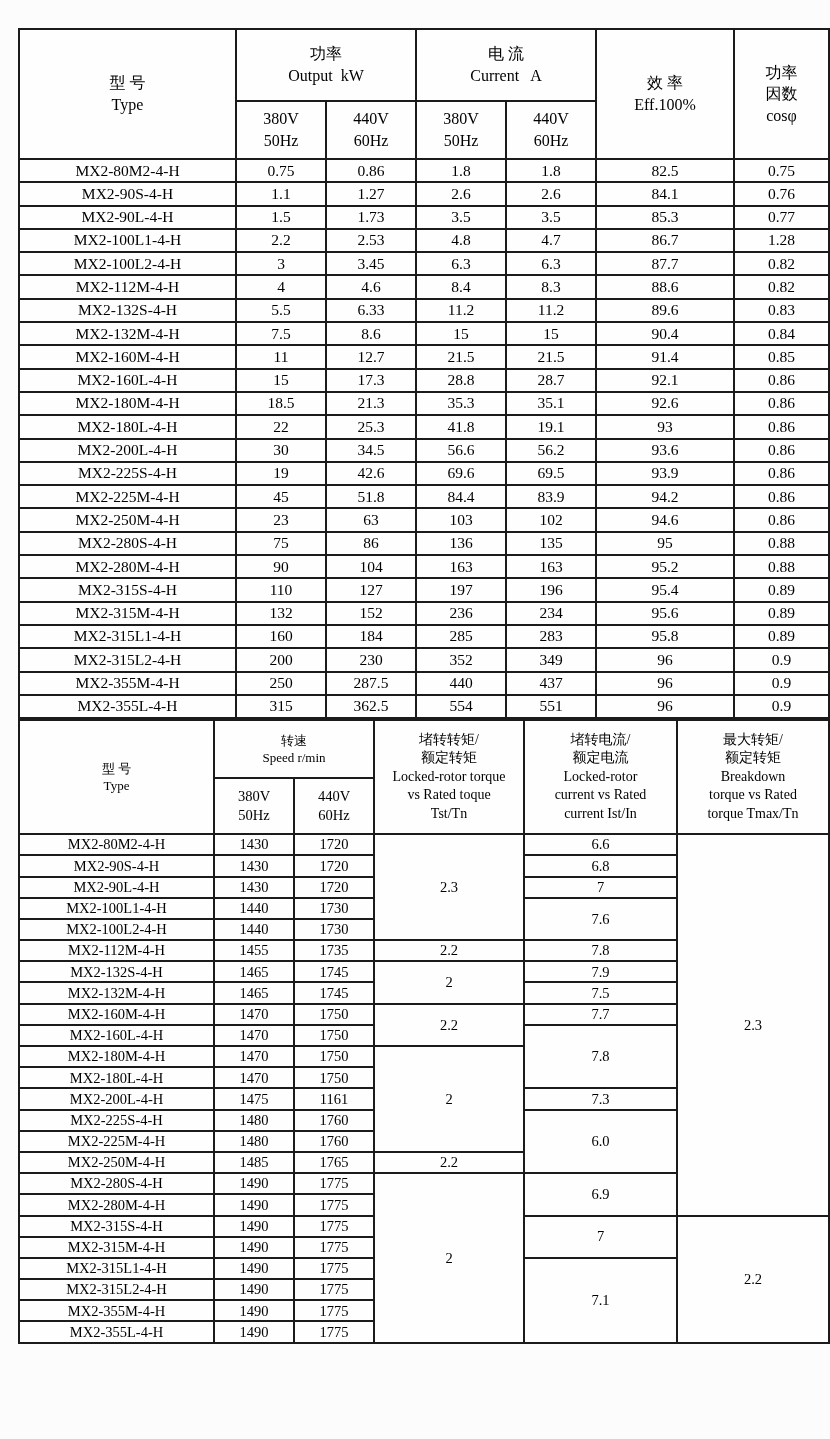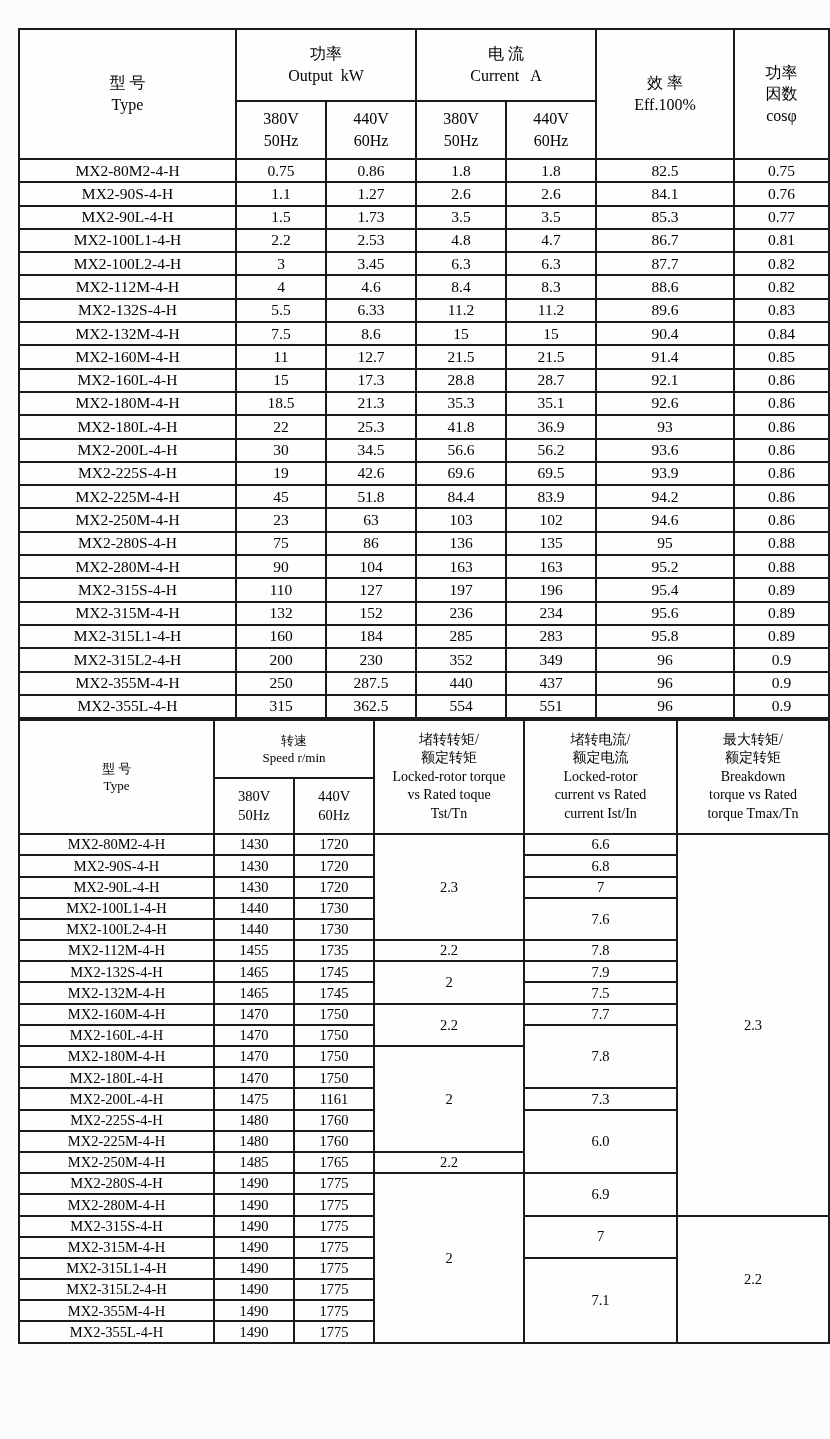--- a/index.html
+++ b/index.html
@@ -95,21 +95,21 @@
           <td>85.3</td>
           <td>0.77</td>
         </tr>
         <tr>
           <td>MX2-100L1-4-H</td>
           <td>2.2</td>
           <td>2.53</td>
           <td>4.8</td>
           <td>4.7</td>
           <td>86.7</td>
-          <td>0.81</td>
+          <td>1.28</td>
         </tr>
         <tr>
           <td>MX2-100L2-4-H</td>
           <td>3</td>
           <td>3.45</td>
           <td>6.3</td>
           <td>6.3</td>
           <td>87.7</td>
           <td>0.82</td>
         </tr>
@@ -165,21 +165,21 @@
           <td>35.3</td>
           <td>35.1</td>
           <td>92.6</td>
           <td>0.86</td>
         </tr>
         <tr>
           <td>MX2-180L-4-H</td>
           <td>22</td>
           <td>25.3</td>
           <td>41.8</td>
-          <td>36.9</td>
+          <td>19.1</td>
           <td>93</td>
           <td>0.86</td>
         </tr>
         <tr>
           <td>MX2-200L-4-H</td>
           <td>30</td>
           <td>34.5</td>
           <td>56.6</td>
           <td>56.2</td>
           <td>93.6</td>

